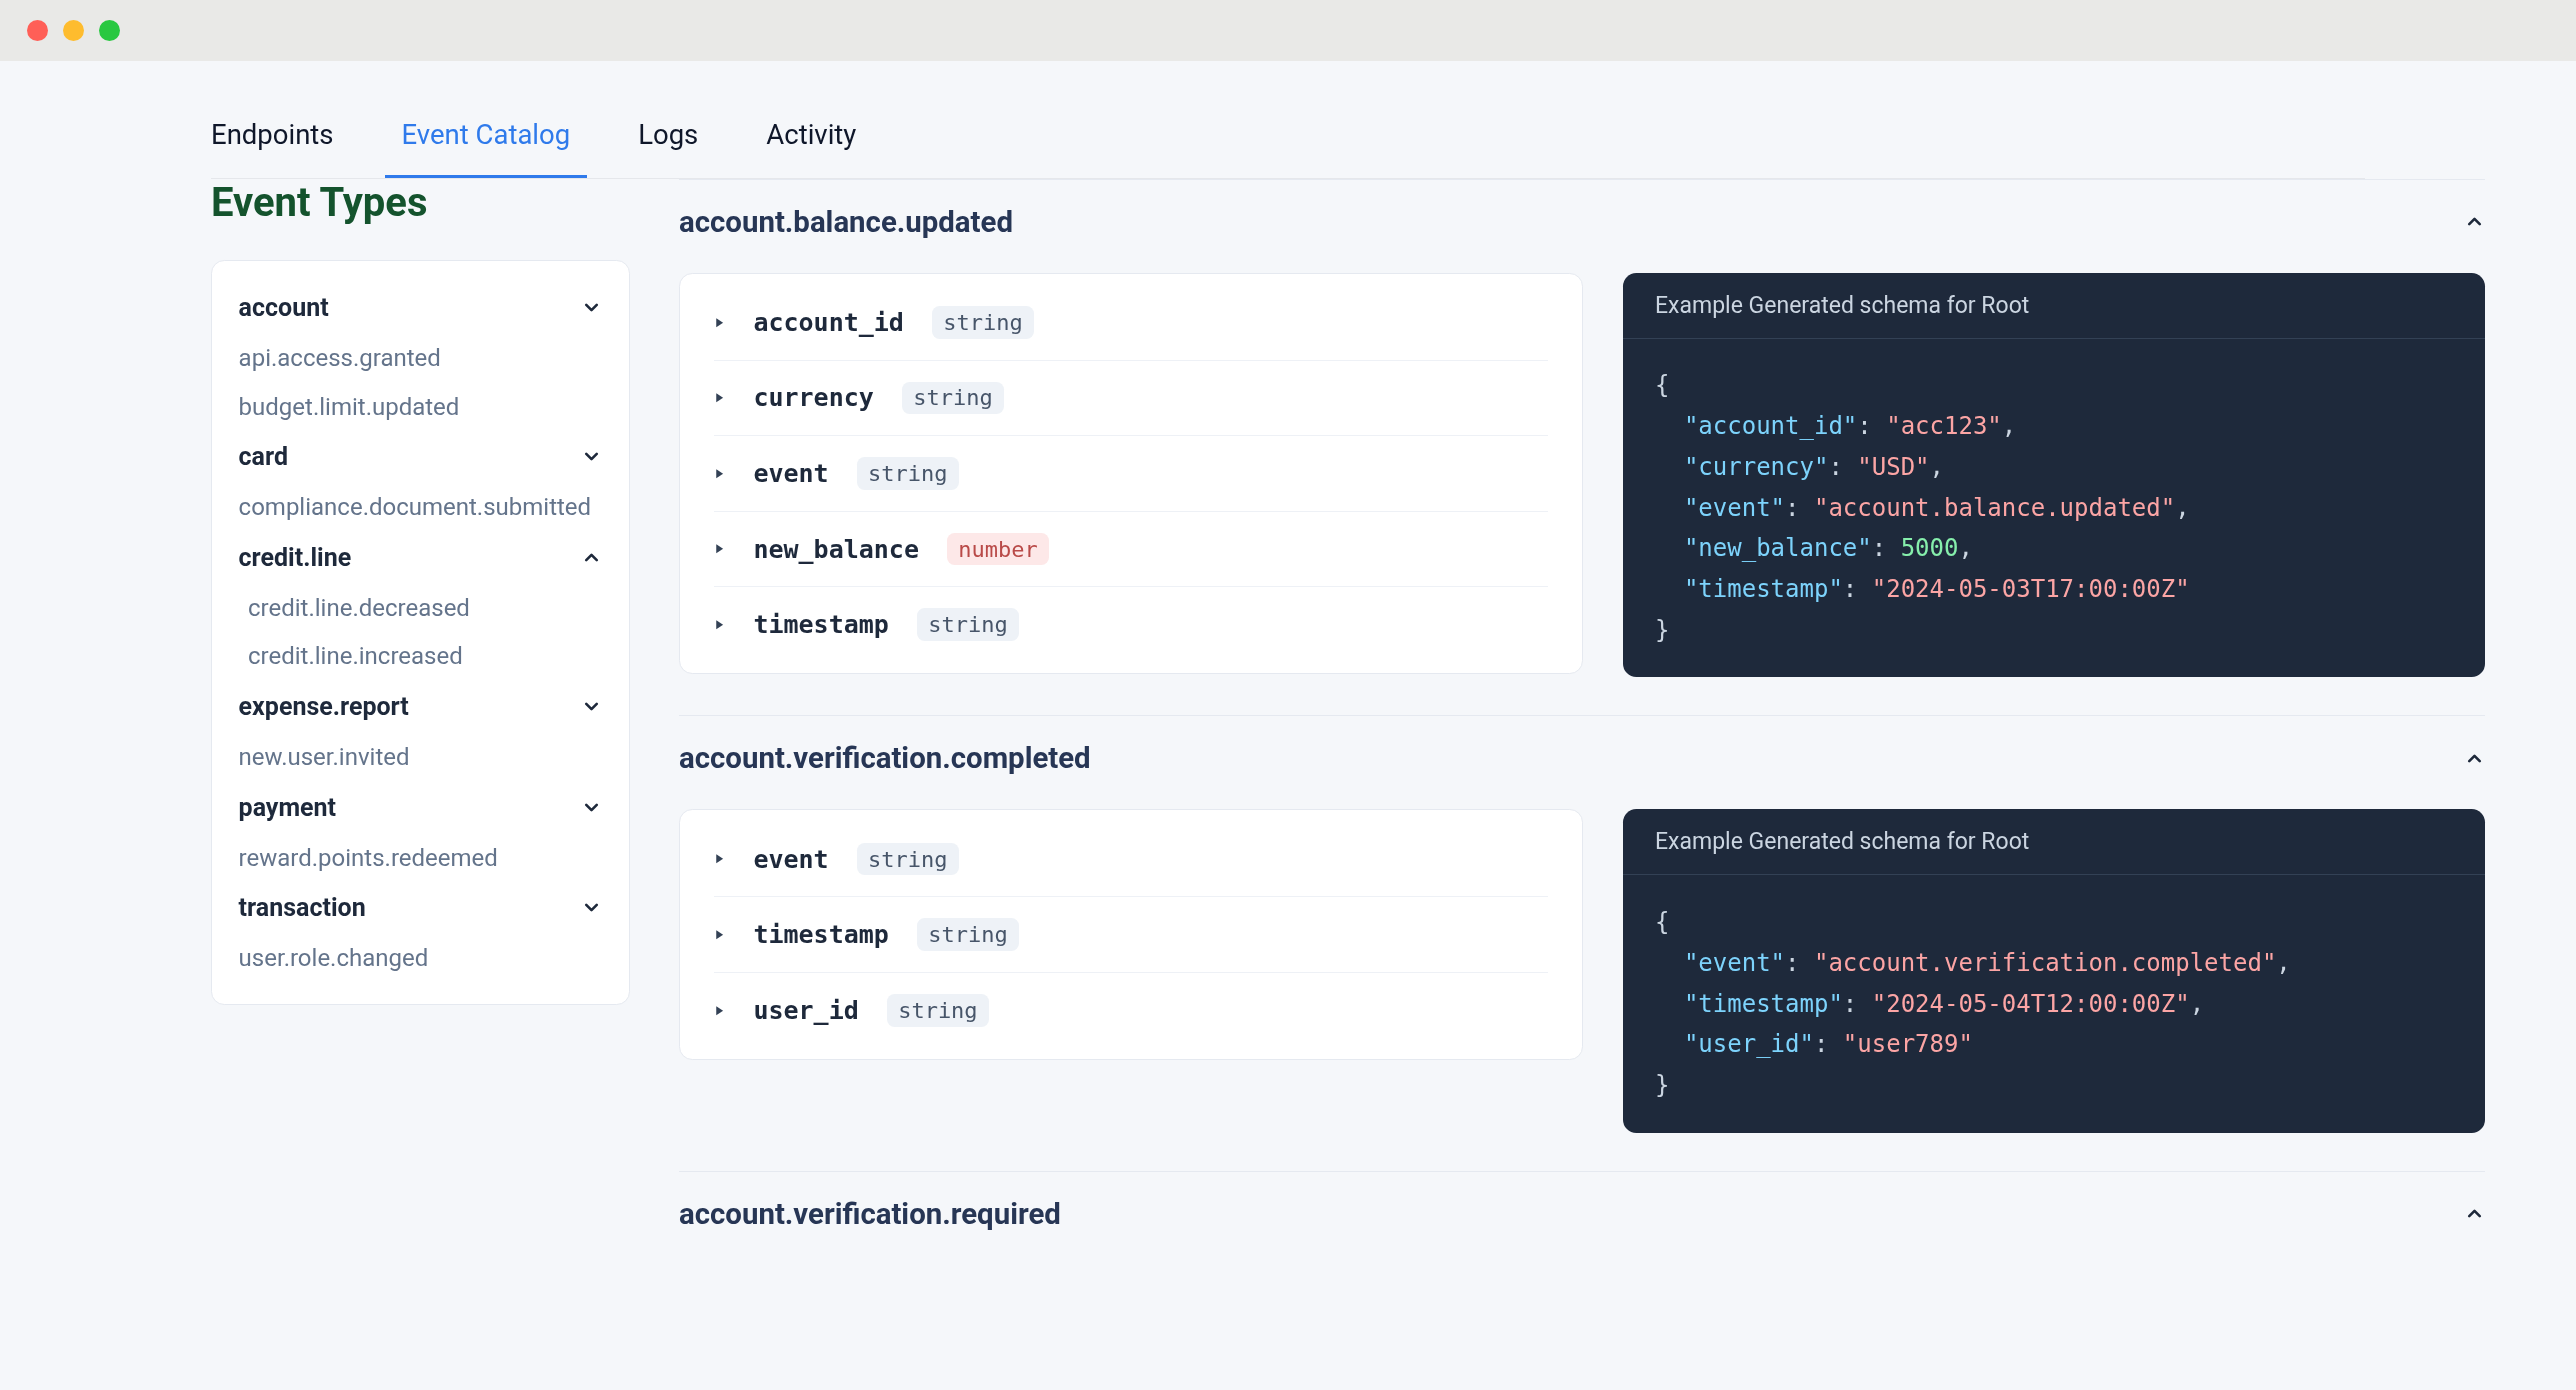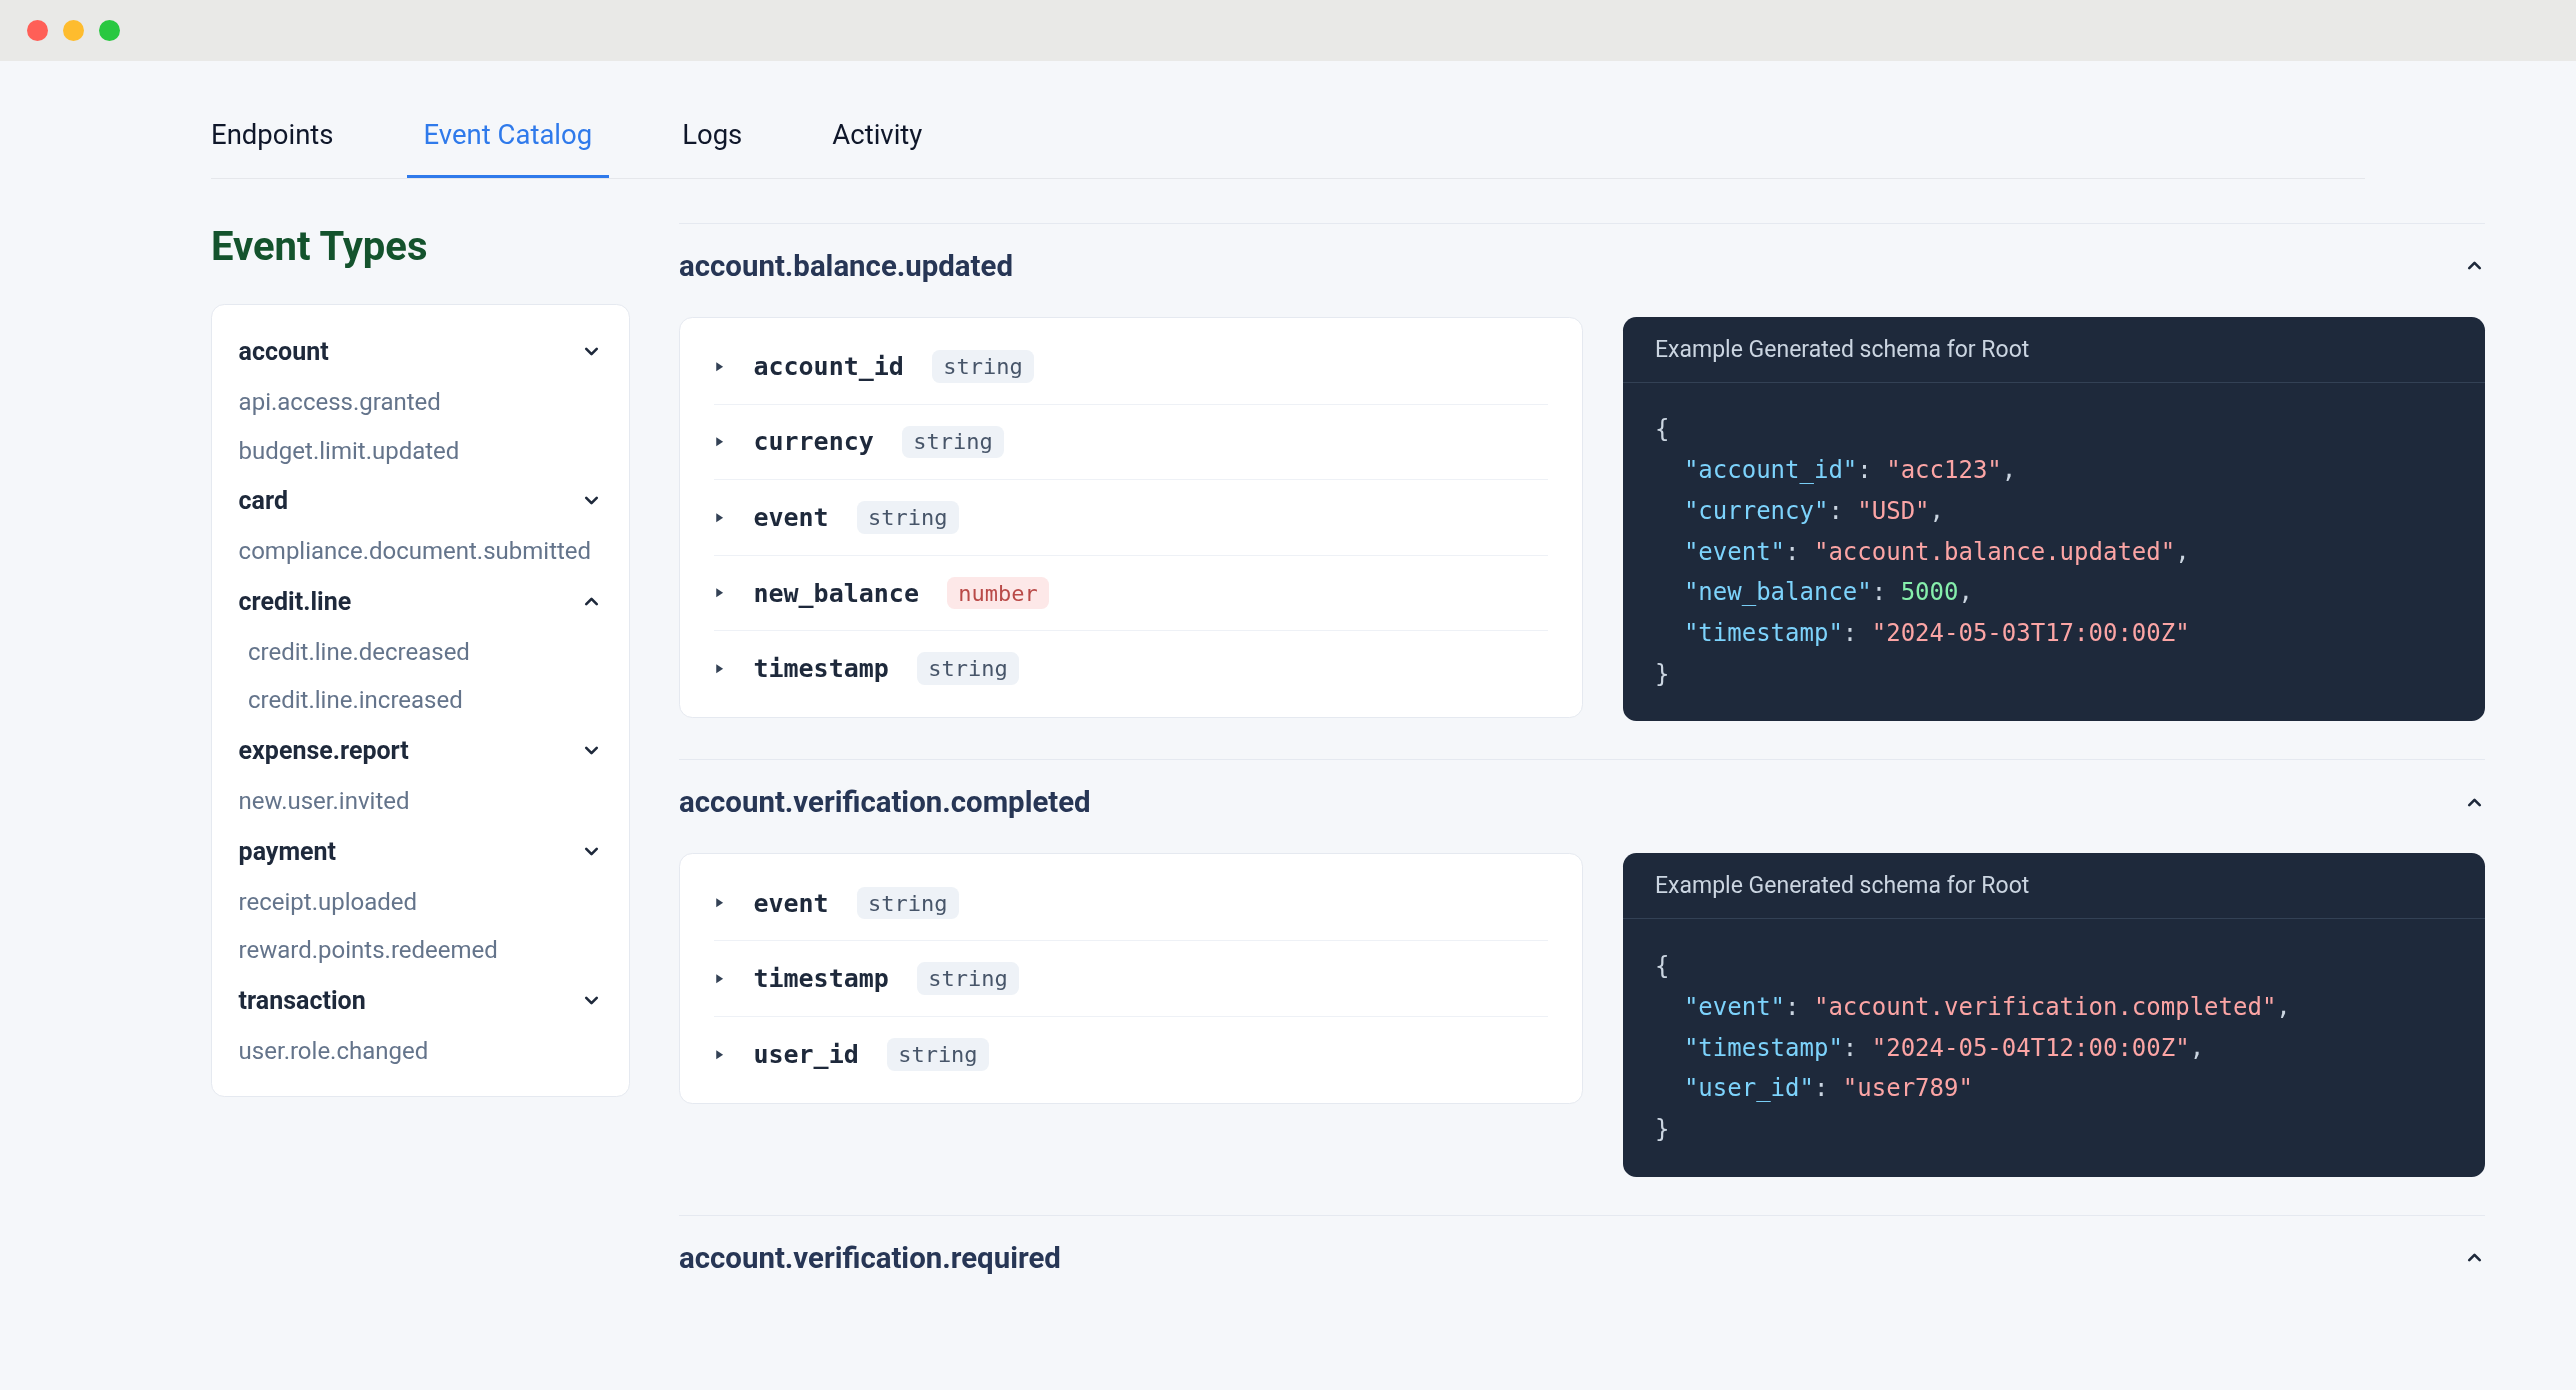--- a/index.html
+++ b/index.html
@@ -30,23 +30,22 @@
 .tl-yellow { background: #febc2e; }
 .tl-green { background: #28c840; }
 
 .app {
   padding: 57px 211px 0 211px;
 }
 
 
 .tabs {
   display: flex;
-  gap: 90px;
+  gap: 68px;
   border-bottom: 0.9px solid #e5e7eb;
-  margin-bottom: 44px;
 }
 .tab {
   font-size: 27.5px;
   padding: 0 0 26.6px 0;
   color: #0f172a;
   cursor: pointer;
   position: relative;
 }
 .tab.active {
   color: #2f7aeb;
@@ -245,21 +244,20 @@
               <polyline points="6 9 12 15 18 9"></polyline>
             </svg>
           </div>
           <div class="sb-leaf">new.user.invited</div>
           <div class="sb-row">
             <span class="sb-cat">payment</span>
             <svg class="chev" viewBox="0 0 24 24" fill="none" stroke="currentColor" stroke-width="3" stroke-linecap="round" stroke-linejoin="round">
               <polyline points="6 9 12 15 18 9"></polyline>
             </svg>
           </div>
-          <div class="sb-leaf">receipt.uploaded</div>
           <div class="sb-leaf">reward.points.redeemed</div>
           <div class="sb-row">
             <span class="sb-cat">transaction</span>
             <svg class="chev" viewBox="0 0 24 24" fill="none" stroke="currentColor" stroke-width="3" stroke-linecap="round" stroke-linejoin="round">
               <polyline points="6 9 12 15 18 9"></polyline>
             </svg>
           </div>
           <div class="sb-leaf">user.role.changed</div>
         </div>
     </div>

